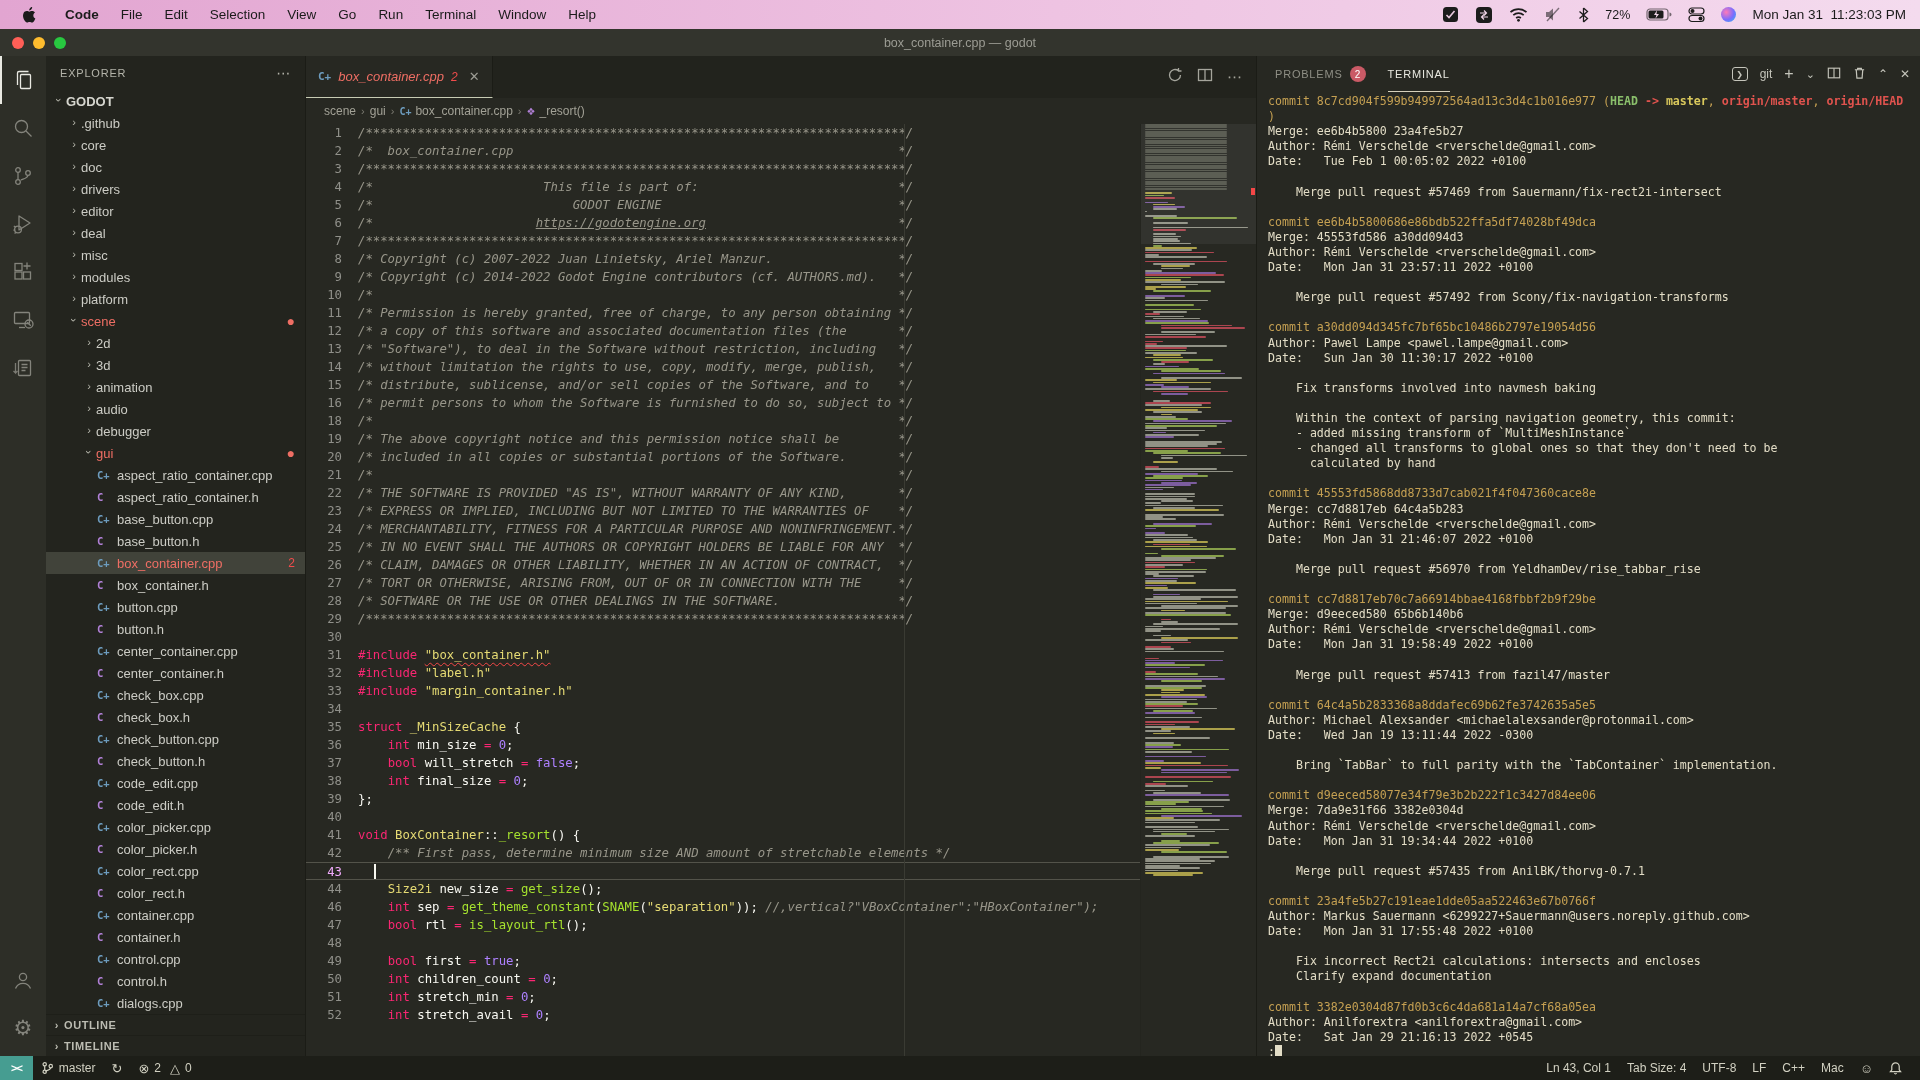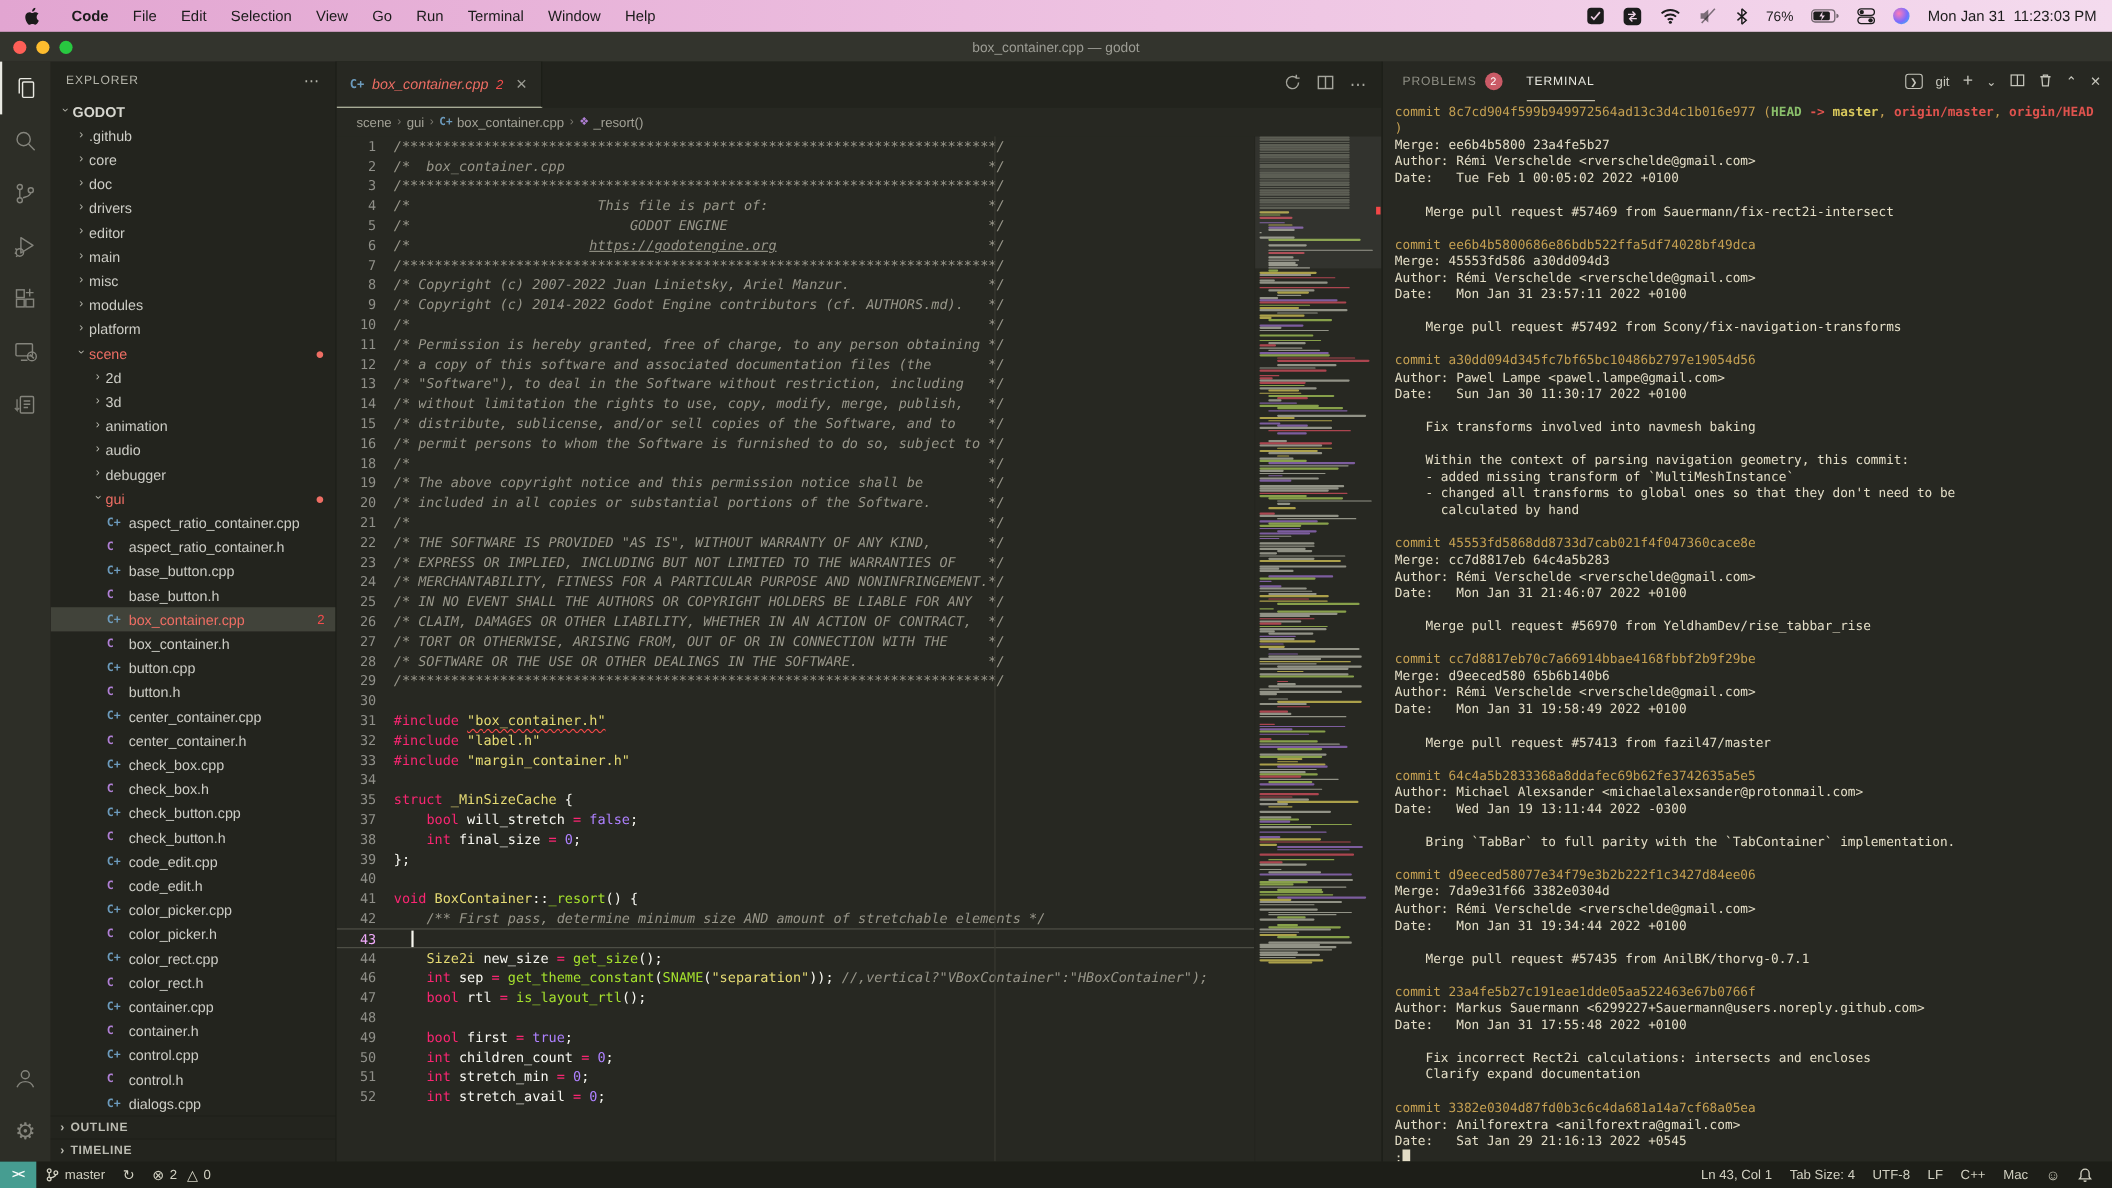--- a/index.html
+++ b/index.html
@@ -179,21 +179,21 @@
         <svg width="18" height="15" viewBox="0 0 18 15">
             <path fill="#1c1c1c" opacity=".55" d="M2 5h3l4-3.4v11.8L5 10H2z"></path>
             <path d="M3 14L15 1" stroke="#1c1c1c" opacity=".55" stroke-width="1.4"></path>
           </svg>
       </span>
       <span class="mb-ico">
         <svg width="11" height="16" viewBox="0 0 11 16" class="lin" stroke="#1c1c1c">
             <path d="M5.5 1v14M5.5 1l4 3.5-8 7M1.5 4.5l8 7L5.5 15" fill="none" stroke-width="1.3"></path>
           </svg>
       </span>
-      <span class="batt-pct">76%</span>
+      <span class="batt-pct">72%</span>
       <span class="mb-ico">
         <svg width="26" height="13" viewBox="0 0 26 13">
             <rect x="1" y="1" width="21" height="11" rx="3" fill="none" stroke="#1c1c1c" opacity=".6" stroke-width="1.2"></rect>
             <rect x="2.5" y="2.5" width="15" height="8" rx="1.5" fill="#1c1c1c"></rect>
             <path d="M23.5 4.5v4c1.2-.3 2-1 2-2s-.8-1.7-2-2z" fill="#1c1c1c" opacity=".6"></path>
             <path d="M11 2.2L8 7h2.4l-1 3.8L13 6h-2.5z" fill="#efd4e7"></path>
           </svg>
       </span>
       <span class="mb-ico">
         <svg width="17" height="17" viewBox="0 0 17 17">
@@ -308,21 +308,21 @@
           <div class="trow" style="padding-left: 21px;">
             <span class="chev">›</span>
             <span class="lbl">drivers</span>
           </div>
           <div class="trow" style="padding-left: 21px;">
             <span class="chev">›</span>
             <span class="lbl">editor</span>
           </div>
           <div class="trow" style="padding-left: 21px;">
             <span class="chev">›</span>
-            <span class="lbl">main</span>
+            <span class="lbl">deal</span>
           </div>
           <div class="trow" style="padding-left: 21px;">
             <span class="chev">›</span>
             <span class="lbl">misc</span>
           </div>
           <div class="trow" style="padding-left: 21px;">
             <span class="chev">›</span>
             <span class="lbl">modules</span>
           </div>
           <div class="trow" style="padding-left: 21px;">
@@ -543,20 +543,21 @@
           <div class="cline"><span class="gut">26</span><span class="ctext"><span class="cm">/* CLAIM, DAMAGES OR OTHER LIABILITY, WHETHER IN AN ACTION OF CONTRACT,  */</span></span></div>
           <div class="cline"><span class="gut">27</span><span class="ctext"><span class="cm">/* TORT OR OTHERWISE, ARISING FROM, OUT OF OR IN CONNECTION WITH THE     */</span></span></div>
           <div class="cline"><span class="gut">28</span><span class="ctext"><span class="cm">/* SOFTWARE OR THE USE OR OTHER DEALINGS IN THE SOFTWARE.                */</span></span></div>
           <div class="cline"><span class="gut">29</span><span class="ctext"><span class="cm">/*************************************************************************/</span></span></div>
           <div class="cline"><span class="gut">30</span><span class="ctext"></span></div>
           <div class="cline"><span class="gut">31</span><span class="ctext"><span class="kw">#include</span><span class="pl"> </span><span class="sterr">"box_container.h"</span></span></div>
           <div class="cline"><span class="gut">32</span><span class="ctext"><span class="kw">#include</span><span class="pl"> </span><span class="st">"label.h"</span></span></div>
           <div class="cline"><span class="gut">33</span><span class="ctext"><span class="kw">#include</span><span class="pl"> </span><span class="st">"margin_container.h"</span></span></div>
           <div class="cline"><span class="gut">34</span><span class="ctext"></span></div>
           <div class="cline"><span class="gut">35</span><span class="ctext"><span class="kw">struct</span><span class="pl"> </span><span class="ty">_MinSizeCache</span><span class="pl"> {</span></span></div>
+          <div class="cline"><span class="gut">36</span><span class="ctext"><span class="pl">    </span><span class="kw">int</span><span class="pl"> min_size </span><span class="op">=</span><span class="pl"> </span><span class="nu">0</span><span class="pl">;</span></span></div>
           <div class="cline"><span class="gut">37</span><span class="ctext"><span class="pl">    </span><span class="kw">bool</span><span class="pl"> will_stretch </span><span class="op">=</span><span class="pl"> </span><span class="nu">false</span><span class="pl">;</span></span></div>
           <div class="cline"><span class="gut">38</span><span class="ctext"><span class="pl">    </span><span class="kw">int</span><span class="pl"> final_size </span><span class="op">=</span><span class="pl"> </span><span class="nu">0</span><span class="pl">;</span></span></div>
           <div class="cline"><span class="gut">39</span><span class="ctext"><span class="pl">};</span></span></div>
           <div class="cline"><span class="gut">40</span><span class="ctext"></span></div>
           <div class="cline"><span class="gut">41</span><span class="ctext"><span class="kw">void</span><span class="pl"> </span><span class="ty">BoxContainer</span><span class="pl">::</span><span class="fn">_resort</span><span class="pl">() {</span></span></div>
           <div class="cline"><span class="gut">42</span><span class="ctext"><span class="pl">    </span><span class="cm">/** First pass, determine minimum size AND amount of stretchable elements */</span></span></div>
           <div class="cline cur"><span class="gut">43</span><span class="ctext"></span><span class="cursor-bar"></span></div>
           <div class="cline"><span class="gut">44</span><span class="ctext"><span class="pl">    </span><span class="ty">Size2i</span><span class="pl"> new_size </span><span class="op">=</span><span class="pl"> </span><span class="fn">get_size</span><span class="pl">();</span></span></div>
           <div class="cline"><span class="gut">46</span><span class="ctext"><span class="pl">    </span><span class="kw">int</span><span class="pl"> sep </span><span class="op">=</span><span class="pl"> </span><span class="fn">get_theme_constant</span><span class="pl">(</span><span class="fn">SNAME</span><span class="pl">(</span><span class="st">"separation"</span><span class="pl">)); </span><span class="cm">//,vertical?"VBoxContainer":"HBoxContainer");</span></span></div>
           <div class="cline"><span class="gut">47</span><span class="ctext"><span class="pl">    </span><span class="kw">bool</span><span class="pl"> rtl </span><span class="op">=</span><span class="pl"> </span><span class="fn">is_layout_rtl</span><span class="pl">();</span></span></div>

